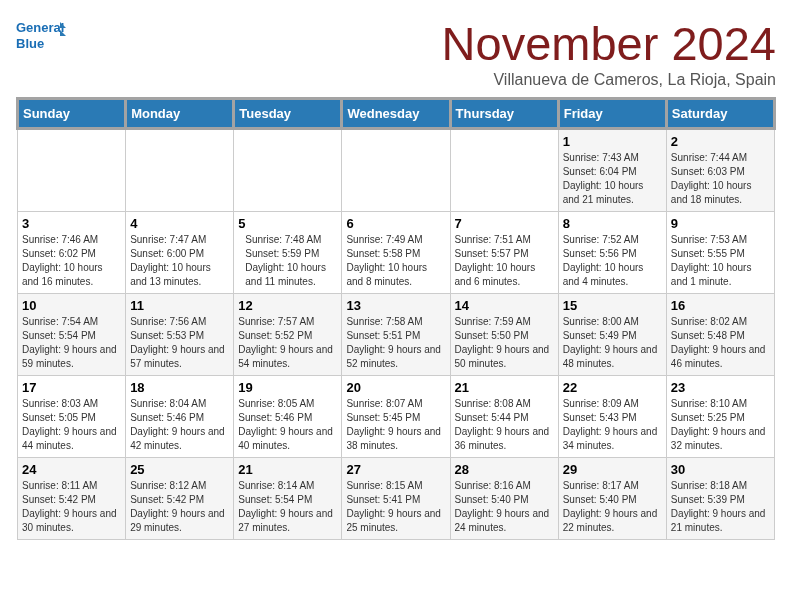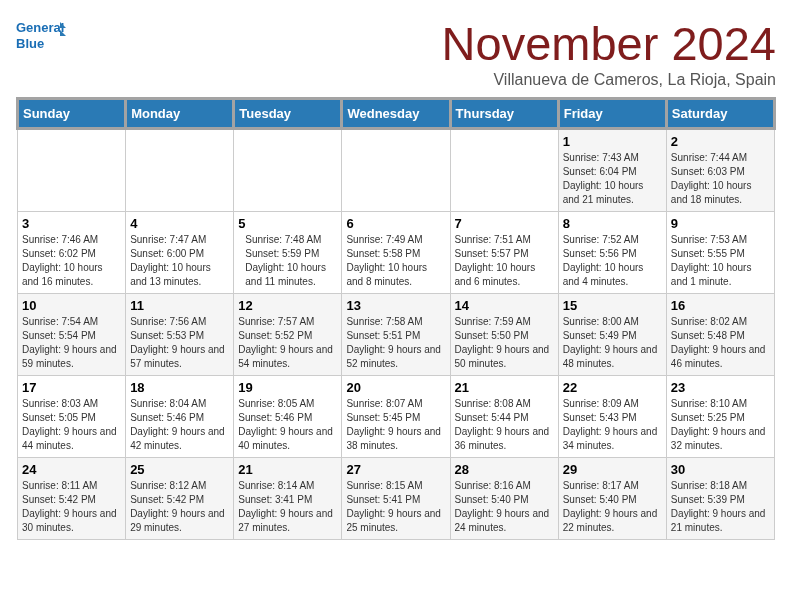--- a/index.html
+++ b/index.html
@@ -263,21 +263,21 @@
         </td>
         <td>
           <span class="day-num">25</span>
           <div class="day-info" style="white-space: pre-line;">Sunrise: 8:12 AM
 Sunset: 5:42 PM
 Daylight: 9 hours and 29 minutes.</div>
         </td>
         <td>
           <span class="day-num">21</span>
           <div class="day-info" style="white-space: pre-line;">Sunrise: 8:14 AM
-Sunset: 3:41 PM
+Sunset: 5:54 PM
 Daylight: 9 hours and 27 minutes.</div>
         </td>
         <td>
           <span class="day-num">27</span>
           <div class="day-info" style="white-space: pre-line;">Sunrise: 8:15 AM
 Sunset: 5:41 PM
 Daylight: 9 hours and 25 minutes.</div>
         </td>
         <td>
           <span class="day-num">28</span>

